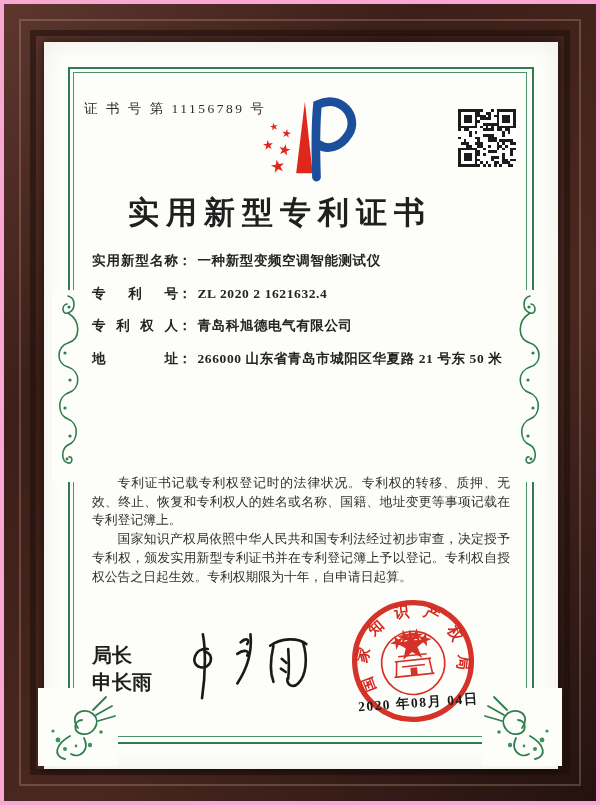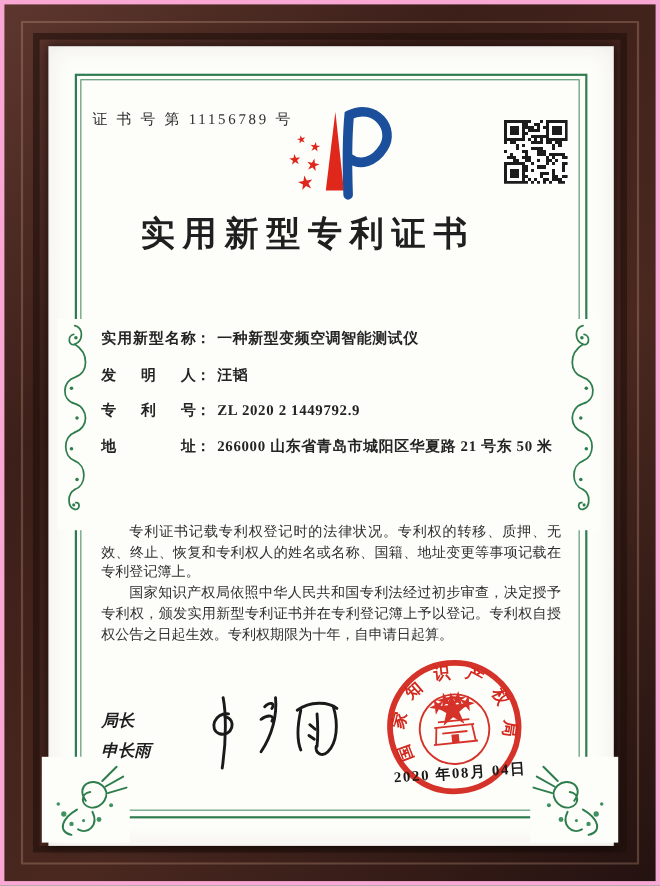--- a/index.html
+++ b/index.html
@@ -25,32 +25,32 @@
   .fl-bl{left:38px;top:688px;width:80px;height:78px;}
   .fl-br{left:482px;top:688px;width:80px;height:78px;}
   .flourish svg{width:100%;height:100%;display:block;}
   
   .certno{position:absolute;left:84px;top:100px;font-size:13.5px;color:#2e2e2e;
     letter-spacing:2.5px;font-weight:500;}
   .logo{position:absolute;left:242px;top:92px;width:120px;height:92px;}
   .qr{position:absolute;left:458px;top:109px;width:58px;height:58px;background:#fff;}
   .title{position:absolute;left:0;top:192px;width:560px;text-align:center;
     font-size:31px;font-weight:700;color:#1f1f1f;letter-spacing:7px;}
-  .fields{position:absolute;left:92px;top:252px;width:420px;font-size:13.5px;color:#242424;margin-top:47px;}
+  .fields{position:absolute;left:92px;top:252px;width:420px;font-size:13.5px;color:#242424;}
   .frow{height:20px;margin-bottom:12.5px;white-space:nowrap;}
   .flabel{display:inline-block;width:86px;text-align:justify;text-align-last:justify;
     font-weight:700;vertical-align:top;}
   .fcolon{font-weight:700;margin-right:6px;}
   .fvalue{font-weight:600;letter-spacing:.6px;}
   .grow2{display:inline-block;margin-left:22px;}
   .paras{position:absolute;left:92px;top:474px;width:418px;font-size:12.8px;
     line-height:18.7px;color:#2f2f2f;text-align:justify;font-weight:500;}
   .paras p{margin:0;text-indent:2em;}
   .officer{position:absolute;left:92px;top:642px;font-family:"Liberation Sans",sans-serif;
-    font-size:15px;line-height:27px;color:#1e1e1e;font-weight:600;font-style:italic;}
+    font-size:20px;line-height:27px;color:#1e1e1e;font-weight:600;}
   .signature{position:absolute;left:178px;top:626px;width:140px;height:78px;}
   .signature svg{width:100%;height:100%;}
   .seal{position:absolute;left:346px;top:594px;width:134px;height:134px;transform:rotate(-6deg);}
   .seal svg{width:100%;height:100%;overflow:visible;}
   .sealdate{position:absolute;left:358px;top:694px;font-size:13.5px;font-weight:700;
     color:#191919;letter-spacing:1.5px;transform:rotate(-4deg);white-space:nowrap;}
 </style>
 </head>
 <body>
 
@@ -362,24 +362,24 @@
       </svg>
   </div>
 
   <div class="title">实用新型专利证书</div>
 
   <div class="fields">
     <div class="frow">
       <span class="flabel">实用新型名称</span><span class="fcolon">：</span><span class="fvalue">一种新型变频空调智能测试仪</span>
     </div>
     <div class="frow">
-      <span class="flabel">发明人</span><span class="fcolon">：</span><span class="fvalue">汪韬</span>
+      <span class="flabel">专利号</span><span class="fcolon">：</span><span class="fvalue">ZL 2020 2 1621632.4</span>
     </div>
     <div class="frow">
-      <span class="flabel">专利号</span><span class="fcolon">：</span><span class="fvalue">ZL 2020 2 1449792.9</span>
+      <span class="flabel">专利权人</span><span class="fcolon">：</span><span class="fvalue">青岛科旭德电气有限公司</span>
     </div>
     <div class="frow">
       <span class="flabel">地址</span><span class="fcolon">：</span><span class="fvalue">266000 山东省青岛市城阳区华夏路 21 号东 50 米</span>
     </div>
   </div>
 
   <div class="paras">
     <p>专利证书记载专利权登记时的法律状况。专利权的转移、质押、无效、终止、恢复和专利权人的姓名或名称、国籍、地址变更等事项记载在专利登记簿上。</p>
     <p>国家知识产权局依照中华人民共和国专利法经过初步审查，决定授予专利权，颁发实用新型专利证书并在专利登记簿上予以登记。专利权自授权公告之日起生效。专利权期限为十年，自申请日起算。</p>
   </div>

